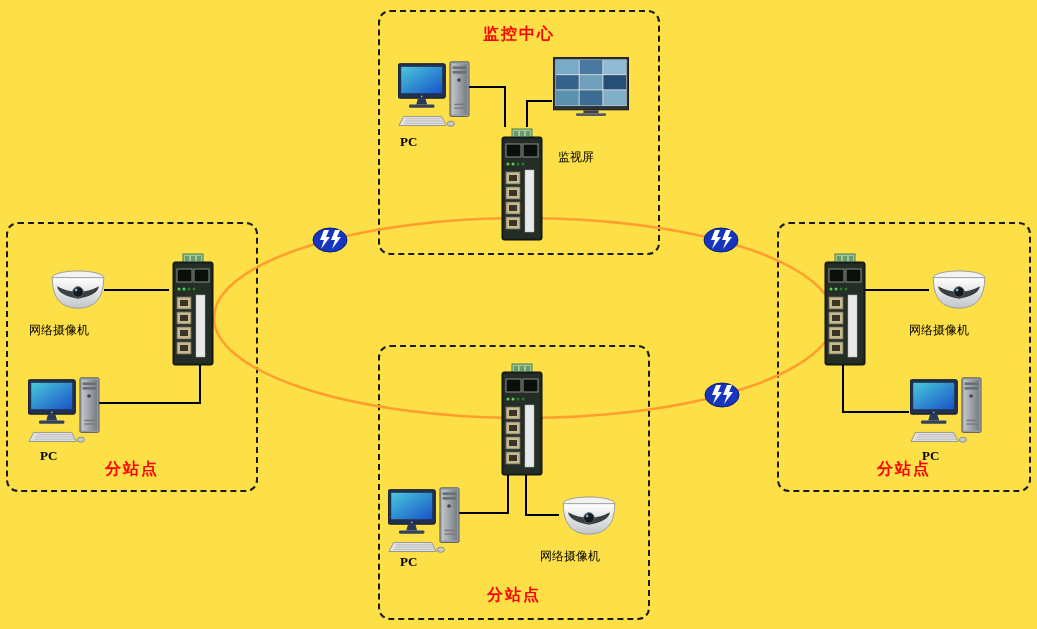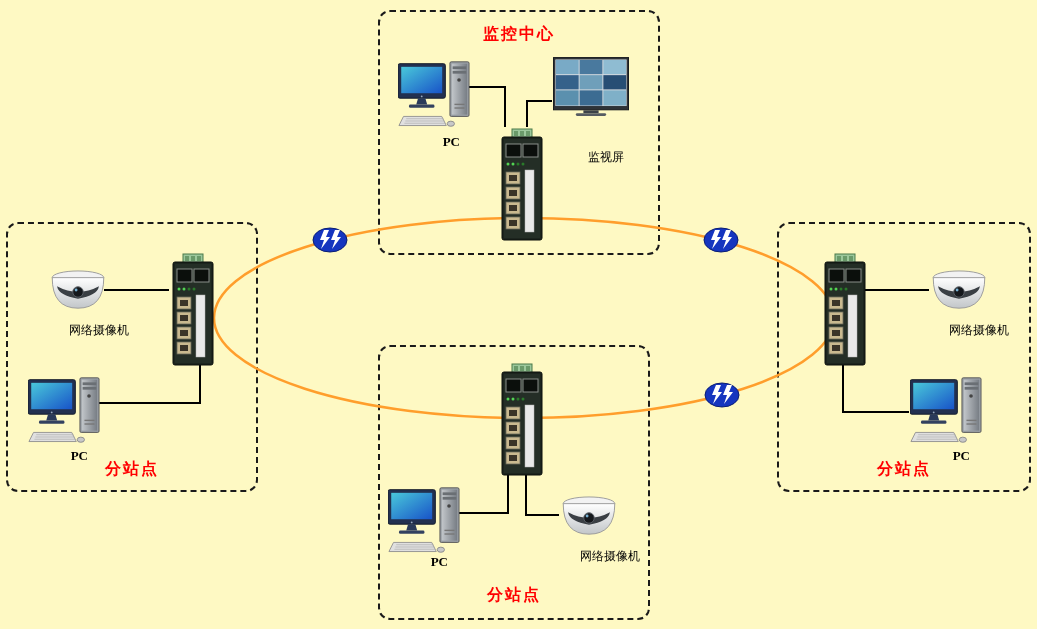--- a/index.html
+++ b/index.html
@@ -1,42 +1,42 @@
 <!DOCTYPE html>
 <html style="--ring_orange: #FF9E2C; --label_red: #FF0000; --bolt_blue: #1535BF;"><head>
 <meta charset="utf-8">
 <style>
   * { box-sizing: border-box; }
   html, body { margin: 0; padding: 0; background: #ffffff; }
   #canvas {
     position: relative;
     width: 1037px;
     height: 629px;
-    background: #fef9c3;
+    background: #fde047;
     font-family: "DejaVu Sans", "Liberation Sans", sans-serif;
     overflow: hidden;
   }
   .group-box {
     position: absolute;
     border: 2px dashed #1a1a1a;
     border-radius: 12px;
   }
   .group-title {
     position: absolute;
     left: 0; right: 0;
     text-align: center;
     color: var(--label_red, #ff0000);
     font-size: 16px;
     font-weight: bold;
     letter-spacing: 2px;
     z-index: 3;
   }
   .dev-label {
     position: absolute;
-    text-align: right;
+    text-align: left;
     font-size: 12px;
     color: #000;
     z-index: 3;
   }
   .pc-label {
     font-family: "Liberation Serif", "DejaVu Serif", serif;
     font-weight: bold;
     font-size: 13px;
   }
   svg.dev { position: absolute; z-index: 3; overflow: visible; }

